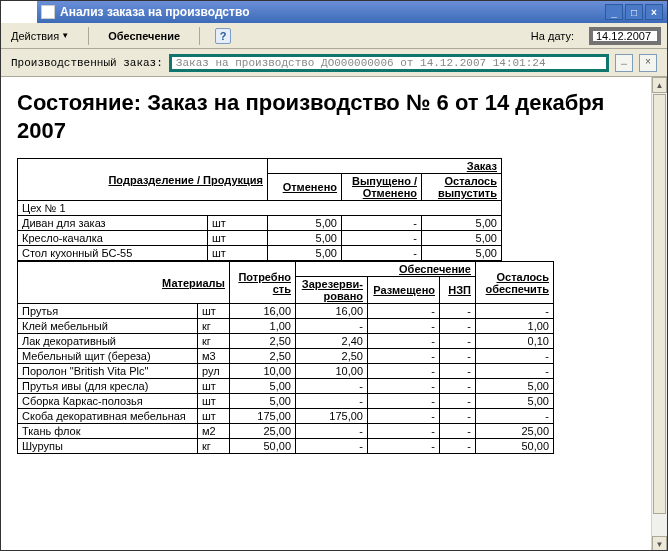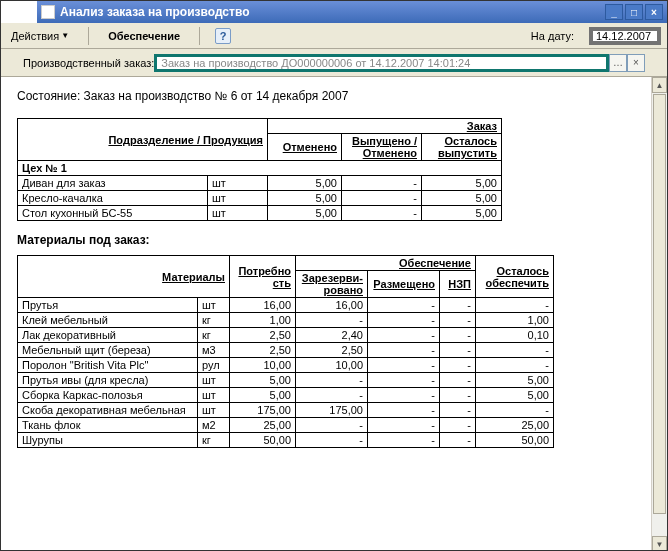--- a/index.html
+++ b/index.html
@@ -80,22 +80,24 @@
     font-size: 11px;
     display: flex;
     align-items: center;
   }
   .filter-row {
     height: 28px;
     background: #ece9d8;
     border-bottom: 1px solid #aca899;
     display: flex;
     align-items: center;
-    padding: 0 22px;
-    font-size: 11px;
+    padding: 0 10px;
+    gap: 6px;
+    font-size: 11px;
+    font-family: Liberation Mono, monospace;
   }
   .filter-input {
     flex: 1;
     height: 18px;
     border: 3px solid #0f766e;
     background: #fff;
     color: #888;
     padding: 0 4px;
     display: flex;
     align-items: center;
@@ -111,41 +113,41 @@
     color: #555;
     cursor: pointer;
   }
   .content {
     padding: 12px 16px;
     height: calc(551px - 22px - 26px - 28px);
     overflow: hidden;
     position: relative;
   }
   h1 {
-    font-size: 12px;
-    font-weight: normal;
+    font-size: 22px;
+    font-weight: bold;
     margin: 0 0 14px 0;
     line-height: 1.25;
   }
   table.rtbl {
     border-collapse: collapse;
     font-size: 11px;
   }
   table.rtbl th, table.rtbl td {
     border: 1px solid #000;
     padding: 1px 4px;
     vertical-align: middle;
   }
   table.rtbl th {
     font-weight: bold;
     text-align: right;
     text-decoration: underline;
   }
   .num { text-align: right; }
-  .group-row td { font-weight: bold; }
+  .group-row td { font-weight: normal; }
   .section-label {
     font-weight: bold;
     font-size: 12px;
     margin: 12px 0 8px 0;
   }
   .scrollbar-v {
     position: absolute;
     right: 0; top: 0; bottom: 0;
     width: 16px;
     background: #f0f0ec;
@@ -274,21 +276,20 @@
         <tr>
           <td>Стол кухонный БС-55</td>
           <td>шт</td>
           <td class="num">5,00</td>
           <td class="num">-</td>
           <td class="num">5,00</td>
         </tr>
       </tbody>
   </table>
 
-  <div class="section-label">Материалы под заказ:</div>
 
   <table class="rtbl t2">
     <colgroup>
         <col class="m1">
         <col class="m2">
         <col class="m3">
         <col class="m4">
         <col class="m5">
         <col class="m6">
         <col class="m7">

